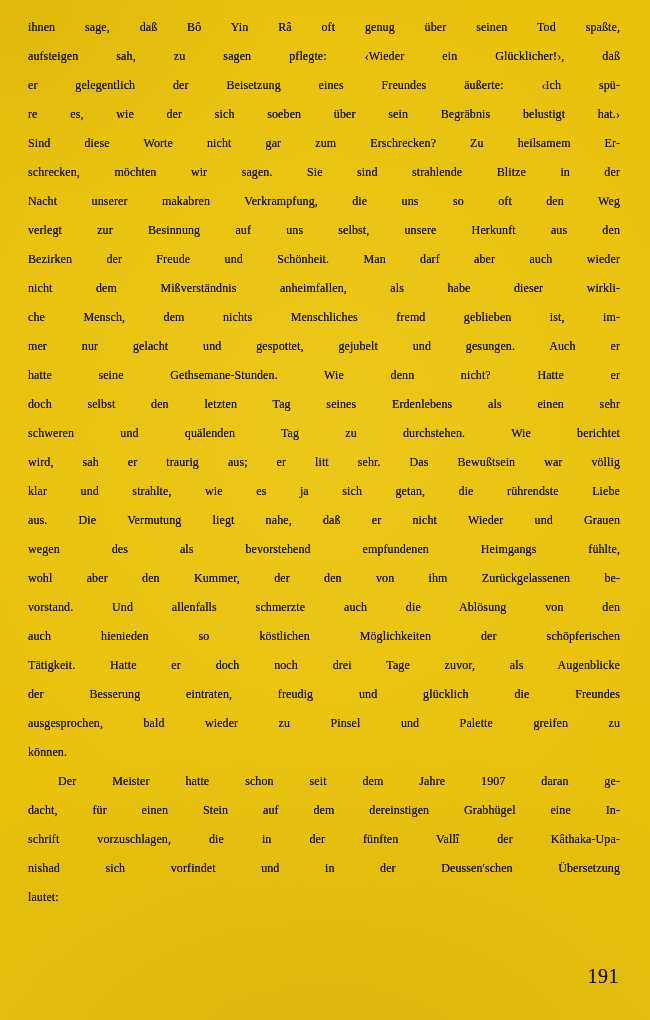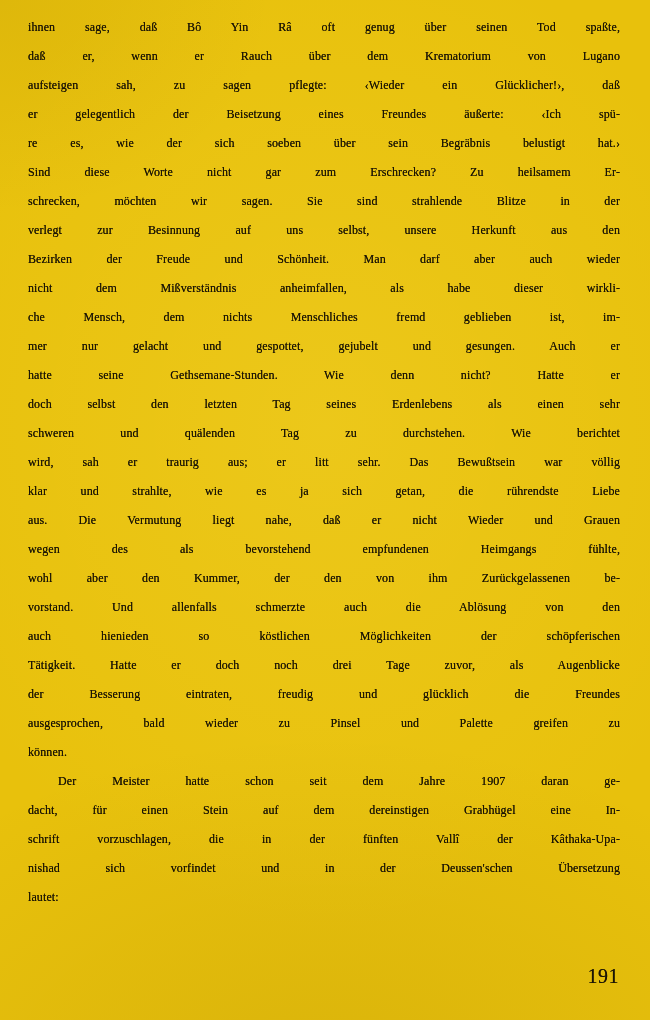--- a/index.html
+++ b/index.html
@@ -53,26 +53,26 @@
     letter-spacing: 0.5px;
     text-shadow: 0 0 0.6px rgba(26,20,5,0.85);
   }
 </style>
 </head>
 <body>
 
 <div class="page">
   <div class="textblock" id="textblock">
       <div class="line">ihnen sage, daß Bô Yin Râ oft genug über seinen Tod spaßte,</div>
-      <div class="line">daß er, wenn er Rauch über dem Krematorium von Lugano</div>
       <div class="line">aufsteigen sah, zu sagen pflegte: ‹Wieder ein Glücklicher!›, daß</div>
       <div class="line">er gelegentlich der Beisetzung eines Freundes äußerte: ‹Ich spü-</div>
       <div class="line">re es, wie der sich soeben über sein Begräbnis belustigt hat.›</div>
       <div class="line">Sind diese Worte nicht gar zum Erschrecken? Zu heilsamem Er-</div>
       <div class="line">schrecken, möchten wir sagen. Sie sind strahlende Blitze in der</div>
+      <div class="line">Nacht unserer makabren Verkrampfung, die uns so oft den Weg</div>
       <div class="line">verlegt zur Besinnung auf uns selbst, unsere Herkunft aus den</div>
       <div class="line">Bezirken der Freude und Schönheit. Man darf aber auch wieder</div>
       <div class="line">nicht dem Mißverständnis anheimfallen, als habe dieser wirkli-</div>
       <div class="line">che Mensch, dem nichts Menschliches fremd geblieben ist, im-</div>
       <div class="line">mer nur gelacht und gespottet, gejubelt und gesungen. Auch er</div>
       <div class="line">hatte seine Gethsemane-Stunden. Wie denn nicht? Hatte er</div>
       <div class="line">doch selbst den letzten Tag seines Erdenlebens als einen sehr</div>
       <div class="line">schweren und quälenden Tag zu durchstehen. Wie berichtet</div>
       <div class="line">wird, sah er traurig aus; er litt sehr. Das Bewußtsein war völlig</div>
       <div class="line">klar und strahlte, wie es ja sich getan, die rührendste Liebe</div>

